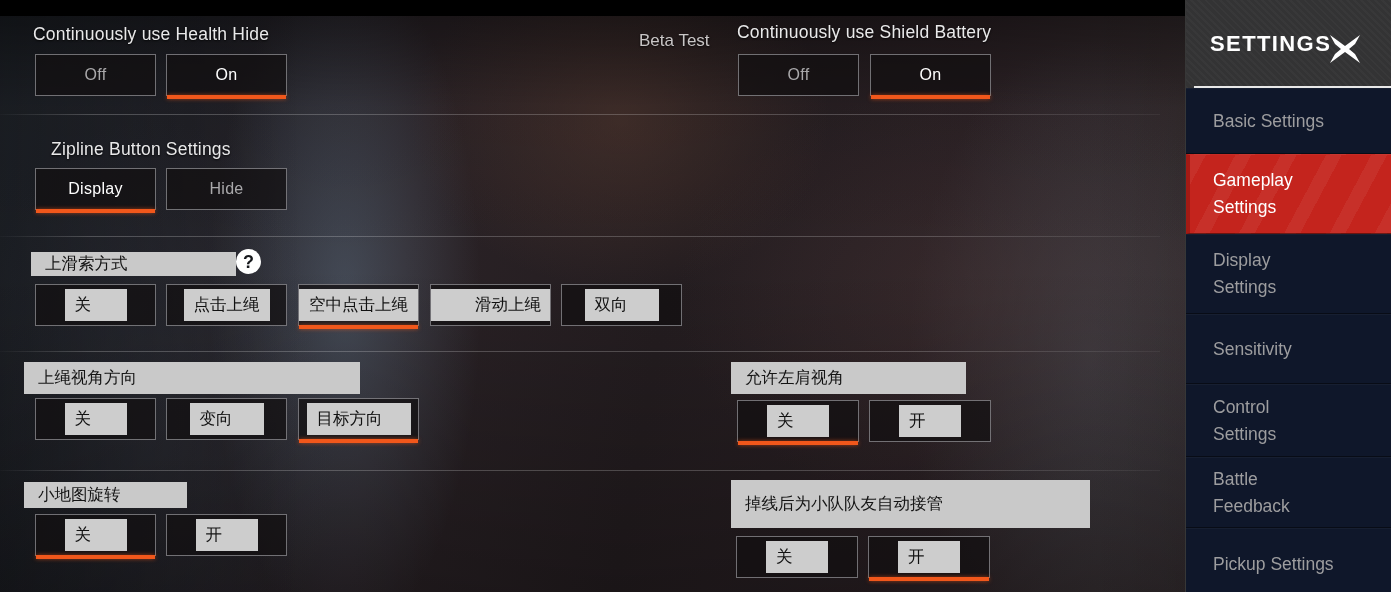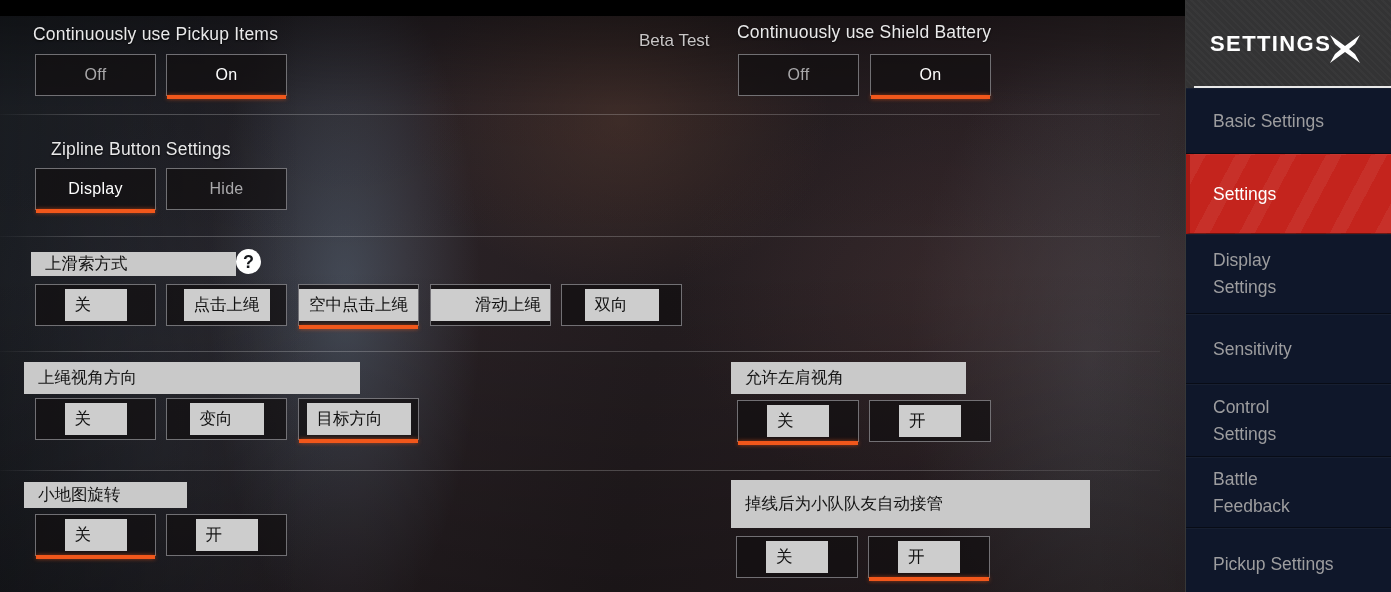--- a/index.html
+++ b/index.html
@@ -215,21 +215,21 @@
   <div class="bg-vignette"></div>
   <div class="topbar-black"></div>
 
   <div class="content">
 
     <div class="divider" style="top:114px;"></div>
     <div class="divider" style="top:236px;"></div>
     <div class="divider" style="top:351px;"></div>
     <div class="divider" style="top:470px;"></div>
 
-    <div class="section-label" style="left:33px; top:24px;">Continuously use Pickup Items</div>
+    <div class="section-label" style="left:33px; top:24px;">Continuously use Health Hide</div>
 
     <div class="opt" style="left:35px; top:54px; width:121px; height:42px;">
       <span class="txt">Off</span>
     </div>
     <div class="opt sel" style="left:166px; top:54px; width:121px; height:42px;">
       <span class="txt">On</span>
     </div>
 
     <div class="beta-label" style="left:639px; top:31px;">Beta Test</div>
 
@@ -320,20 +320,21 @@
         </svg>
       </div>
       <div class="sb-head-rule"></div>
     </div>
 
     <div class="sb-item" style="height:66px;">
       <span class="lbl">Basic Settings</span>
     </div>
 
     <div class="sb-item active" style="height:80px;">
+      <span class="lbl">Gameplay</span>
       <span class="lbl">Settings</span>
     </div>
 
     <div class="sb-item" style="height:80px;">
       <span class="lbl">Display</span>
       <span class="lbl">Settings</span>
     </div>
 
     <div class="sb-item" style="height:70px;">
       <span class="lbl">Sensitivity</span>

